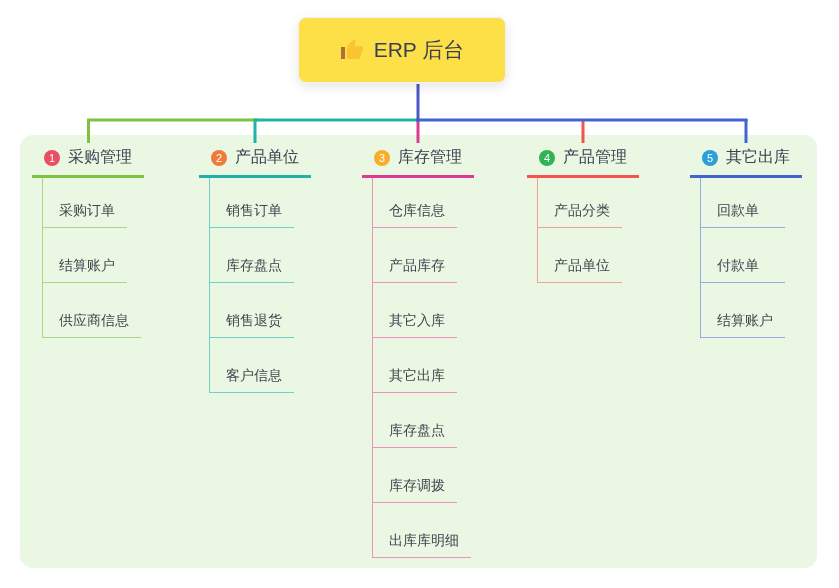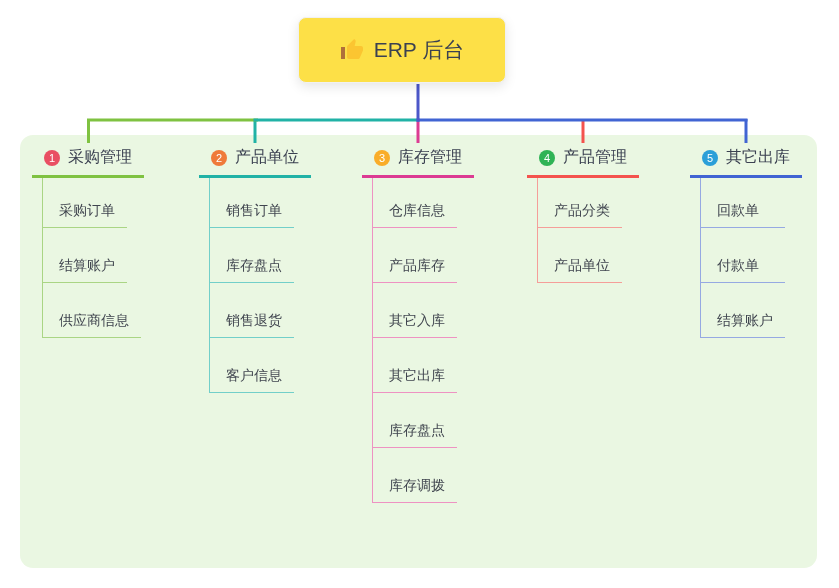--- a/index.html
+++ b/index.html
@@ -148,20 +148,21 @@
       <span class="badge">3</span>
       <span>库存管理</span>
     </div>
     <div class="branch-items">
       <div class="item">仓库信息</div>
       <div class="item">产品库存</div>
       <div class="item">其它入库</div>
       <div class="item">其它出库</div>
       <div class="item">库存盘点</div>
       <div class="item">库存调拨</div>
+      <div class="item">出库库明细</div>
     </div>
   </div>
 
   <div class="branch" style="left: 527px; --c: #f4534e; --lc: #f59e99; --bc: #2fb355;">
     <div class="branch-title">
       <span class="badge">4</span>
       <span>产品管理</span>
     </div>
     <div class="branch-items">
       <div class="item">产品分类</div>

